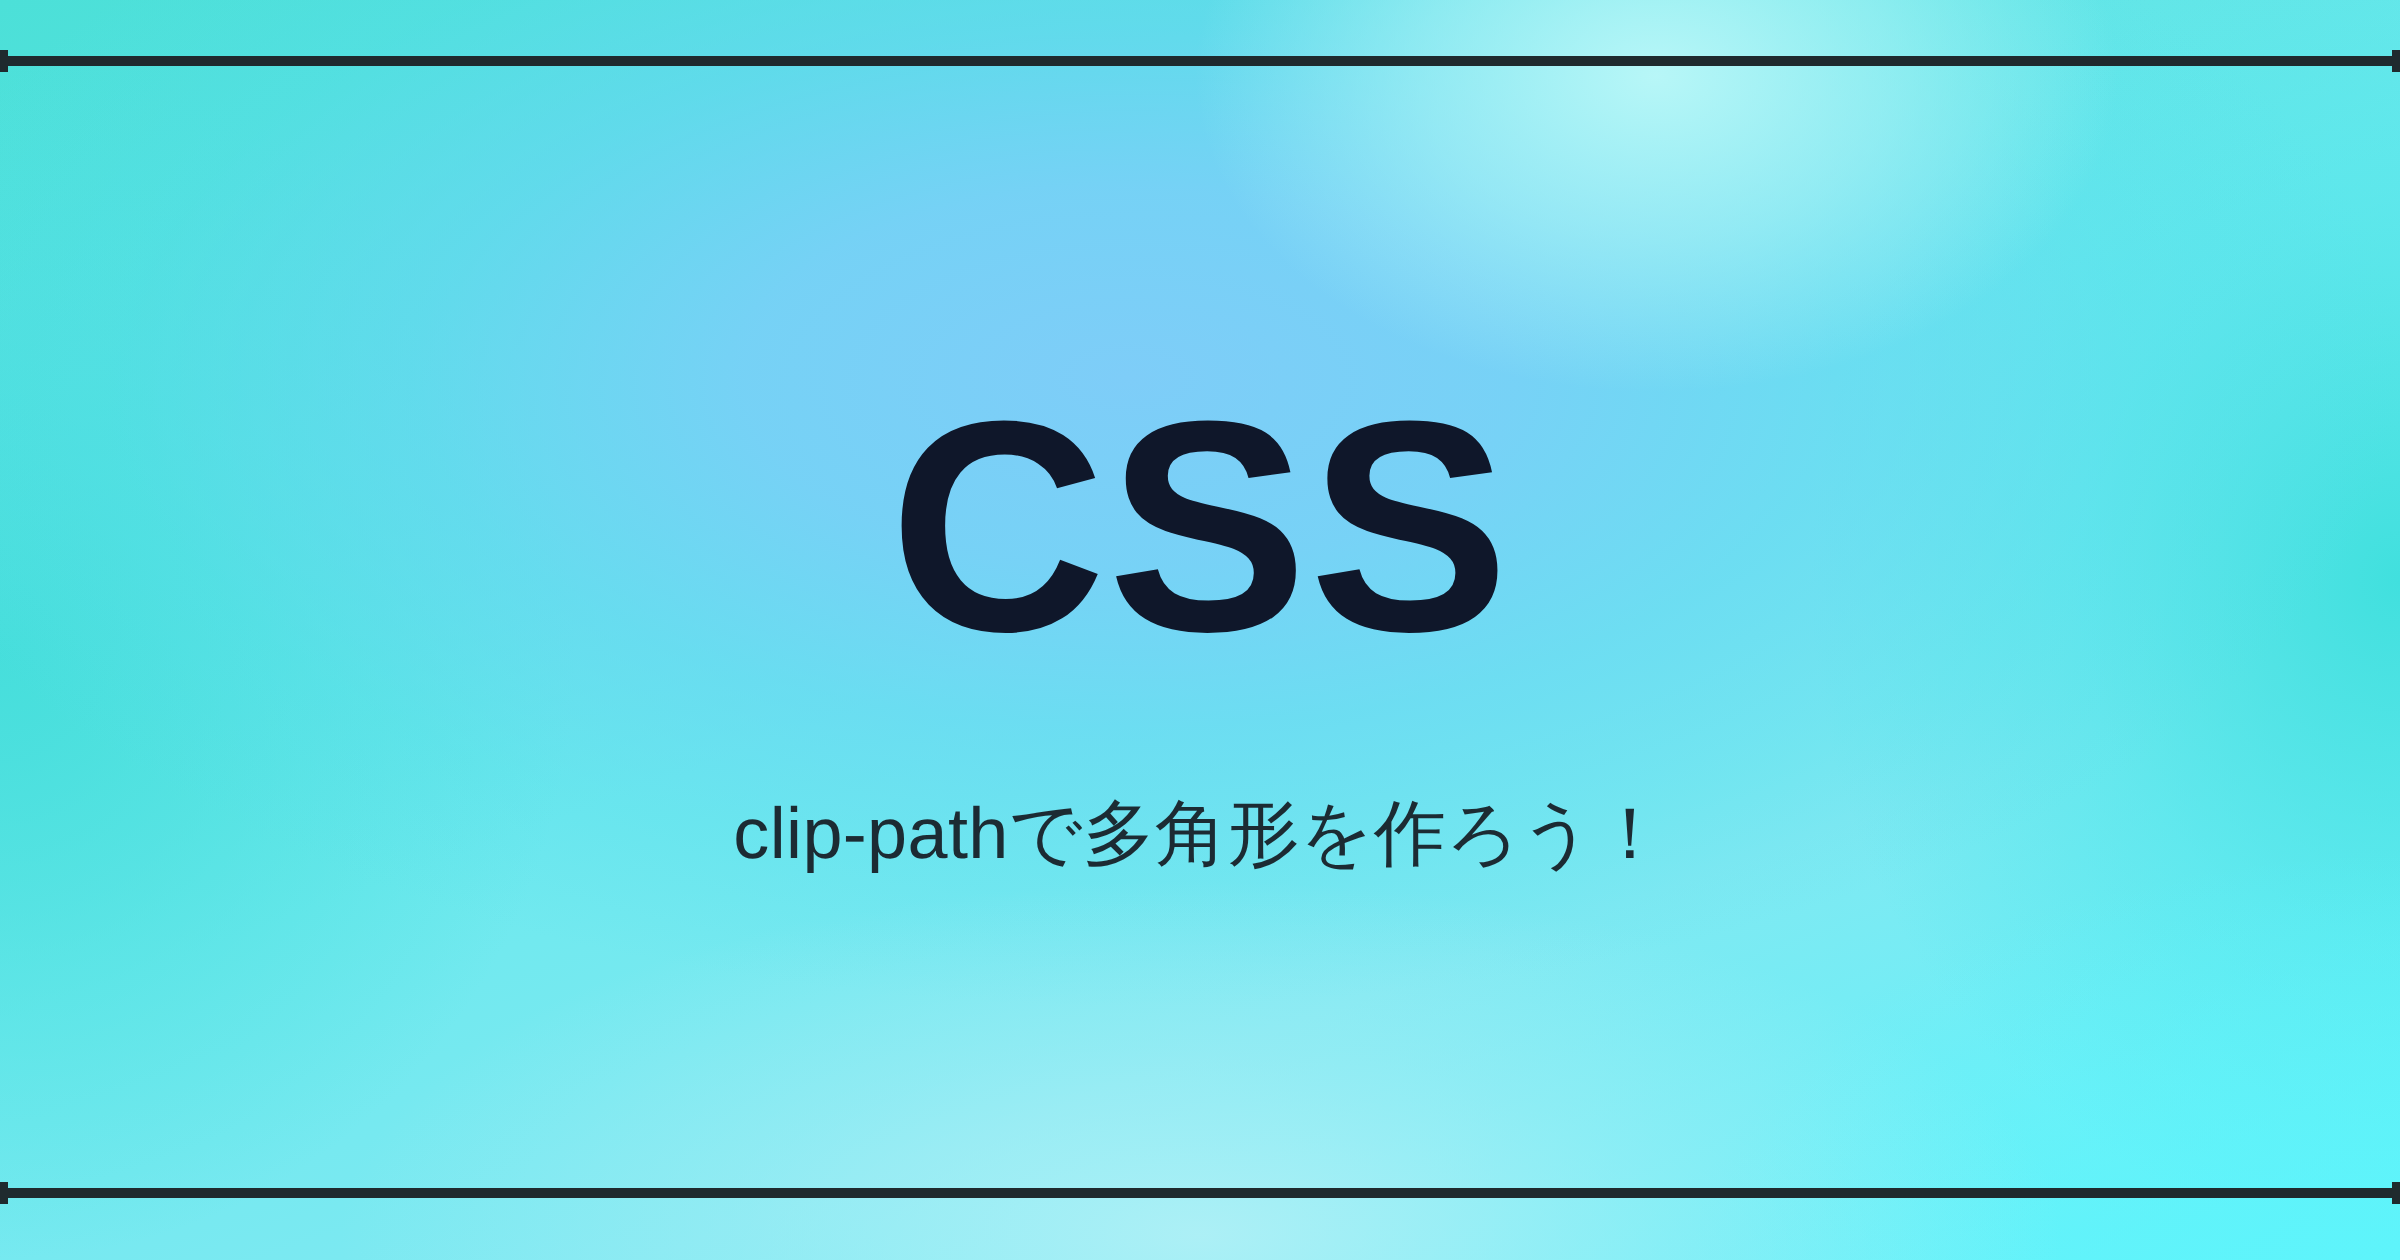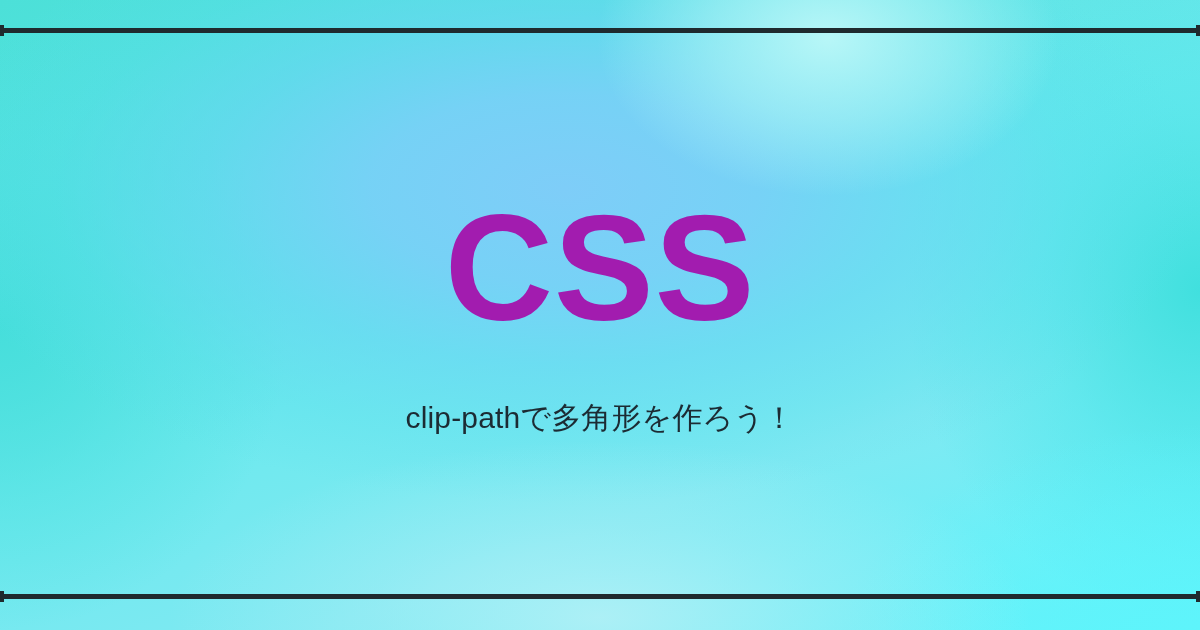--- a/index.html
+++ b/index.html
@@ -113,29 +113,29 @@
     align-items: center;
     justify-content: center;
   }
 
   .title {
     margin: 0;
     font-size: 150px;
     line-height: 1.02;
     font-weight: 700;
     letter-spacing: 0.005em;
-    color: #a21caf;
+    color: #0f172a;
     text-align: center;
     user-select: none;
   }
 
   .subtitle {
     margin: 0;
     margin-top: 52px;
-    font-size: 30px;
+    font-size: 36px;
     line-height: 1.4;
     font-weight: 400;
     color: #1c2b33;
     text-align: center;
     letter-spacing: 0.005em;
     user-select: none;
   }
 </style>
 </head>
 <body>

